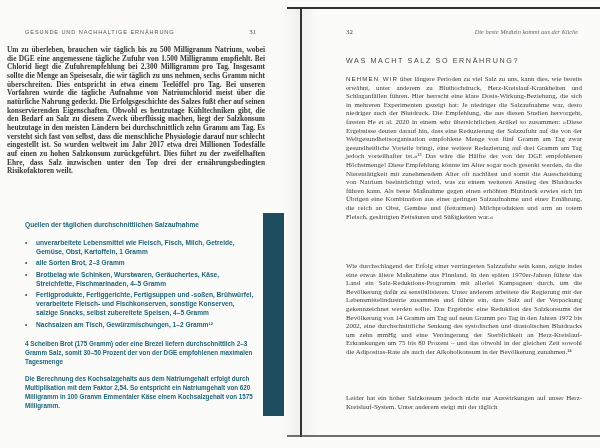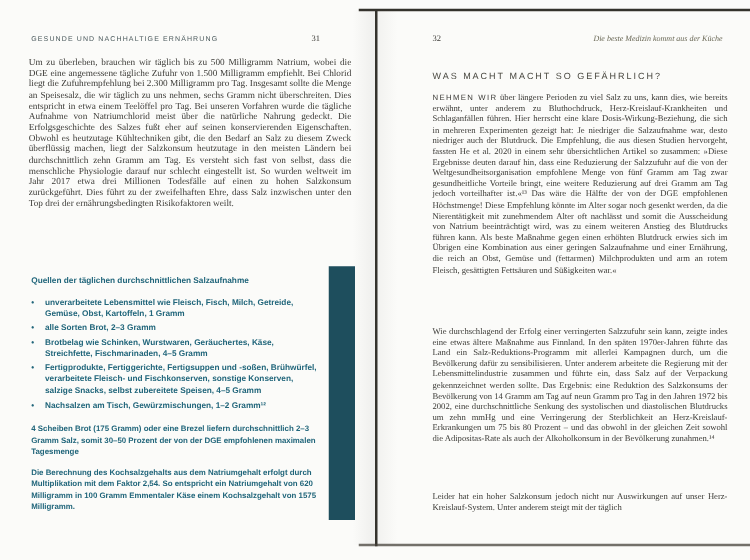--- a/index.html
+++ b/index.html
@@ -13,22 +13,22 @@
   .spine-line{position:absolute;left:300px;top:8px;width:2px;height:429px;background:#34322c;}
   .edge-top{position:absolute;left:287px;top:7px;width:313px;height:2px;background:#34322c;}
   .edge-bottom{position:absolute;left:287px;top:435px;width:313px;height:2px;background:#45423a;opacity:.75;}
   .gutter-shade{position:absolute;left:282px;top:8px;width:36px;height:428px;
     background:linear-gradient(to right, rgba(60,60,55,0) 0%, rgba(60,60,55,.06) 45%, rgba(60,60,55,0) 100%);}
 
   
   .lp-header{position:absolute;left:25px;top:28px;width:231px;display:flex;justify-content:space-between;align-items:baseline;}
   .running-caps{font-family:"Liberation Sans",sans-serif;font-size:5.6px;letter-spacing:.9px;color:#4a595c;}
   .pagenum{font-size:6.8px;color:#3b3a36;}
-  .lp-body{position:absolute;left:23px;top:46px;width:258px;
-    font-size:7.4px;line-height:8.65px;text-align:justify;color:#3b3a36;}
+  .lp-body{position:absolute;left:7px;top:46px;width:258px;
+    font-size:7.4px;line-height:8.65px;text-align:justify;color:#3b3a36;font-weight:bold;}
 
   .infobox{position:absolute;left:25px;width:233px;color:#20657a;
     font-family:"Liberation Sans",sans-serif;font-weight:bold;}
   .ib-title{top:221px;font-size:6.6px;}
   .ib-list{top:238px;}
   .ib-list ul{list-style:none;margin:0;padding:0;}
   .ib-list li{display:flex;font-size:6.6px;line-height:9.2px;margin-bottom:2px;}
   .ib-list .bullet{flex:none;width:11px;}
   .ib-fn1{top:339px;font-size:6.3px;line-height:9px;}
   .ib-fn2{top:374px;font-size:6.3px;line-height:9px;}
@@ -93,21 +93,21 @@
   <div class="infobox ib-fn1">4 Scheiben Brot (175 Gramm) oder eine Brezel liefern durchschnittlich 2–3 Gramm Salz, somit 30–50 Prozent der von der DGE empfohlenen maximalen Tagesmenge</div>
   <div class="infobox ib-fn2">Die Berechnung des Kochsalzgehalts aus dem Natriumgehalt erfolgt durch Multiplikation mit dem Faktor 2,54. So entspricht ein Natriumgehalt von 620 Milligramm in 100 Gramm Emmentaler Käse einem Kochsalzgehalt von 1575 Milligramm.</div>
 
   <div class="teal-bar"></div>
 
   <div class="rp-header">
     <span class="pagenum">32</span>
     <span class="running-italic">Die beste Medizin kommt aus der Küche</span>
   </div>
 
-  <div class="rp-heading">WAS MACHT MACHT SO GEFÄHRLICH?</div>
+  <div class="rp-heading">WAS MACHT SALZ SO ERNÄHRUNG?</div>
 
   <div class="rp-par rp-p1">
     <span class="leadin">NEHMEN WIR</span><span>über längere Perioden zu viel Salz zu uns, kann dies, wie bereits erwähnt, unter anderem zu Bluthochdruck, Herz-Kreislauf-Krankheiten und Schlaganfällen führen. Hier herrscht eine klare Dosis-Wirkung-Beziehung, die sich in mehreren Experimenten gezeigt hat: Je niedriger die Salzaufnahme war, desto niedriger auch der Blutdruck. Die Empfehlung, die aus diesen Studien hervorgeht, fassten He et al. 2020 in einem sehr übersichtlichen Artikel so zusammen: »Diese Ergebnisse deuten darauf hin, dass eine Reduzierung der Salzzufuhr auf die von der Weltgesundheitsorganisation empfohlene Menge von fünf Gramm am Tag zwar gesundheitliche Vorteile bringt, eine weitere Reduzierung auf drei Gramm am Tag jedoch vorteilhafter ist.«¹³ Das wäre die Hälfte der von der DGE empfohlenen Höchstmenge! Diese Empfehlung könnte im Alter sogar noch gesenkt werden, da die Nierentätigkeit mit zunehmendem Alter oft nachlässt und somit die Ausscheidung von Natrium beeinträchtigt wird, was zu einem weiteren Anstieg des Blutdrucks führen kann. Als beste Maßnahme gegen einen erhöhten Blutdruck erwies sich im Übrigen eine Kombination aus einer geringen Salzaufnahme und einer Ernährung, die reich an Obst, Gemüse und (fettarmen) Milchprodukten und arm an rotem Fleisch, gesättigten Fettsäuren und Süßigkeiten war.«</span>
   </div>
 
   <div class="rp-par rp-p2">Wie durchschlagend der Erfolg einer verringerten Salzzufuhr sein kann, zeigte indes eine etwas ältere Maßnahme aus Finnland. In den späten 1970er-Jahren führte das Land ein Salz-Reduktions-Programm mit allerlei Kampagnen durch, um die Bevölkerung dafür zu sensibilisieren. Unter anderem arbeitete die Regierung mit der Lebensmittelindustrie zusammen und führte ein, dass Salz auf der Verpackung gekennzeichnet werden sollte. Das Ergebnis: eine Reduktion des Salzkonsums der Bevölkerung von 14 Gramm am Tag auf neun Gramm pro Tag in den Jahren 1972 bis 2002, eine durchschnittliche Senkung des systolischen und diastolischen Blutdrucks um zehn mmHg und eine Verringerung der Sterblichkeit an Herz-Kreislauf-Erkrankungen um 75 bis 80 Prozent – und das obwohl in der gleichen Zeit sowohl die Adipositas-Rate als auch der Alkoholkonsum in der Bevölkerung zunahmen.¹⁴</div>
 
   <div class="rp-par rp-p3">Leider hat ein hoher Salzkonsum jedoch nicht nur Auswirkungen auf unser Herz-Kreislauf-System. Unter anderem steigt mit der täglich</div>
 
 </div>

